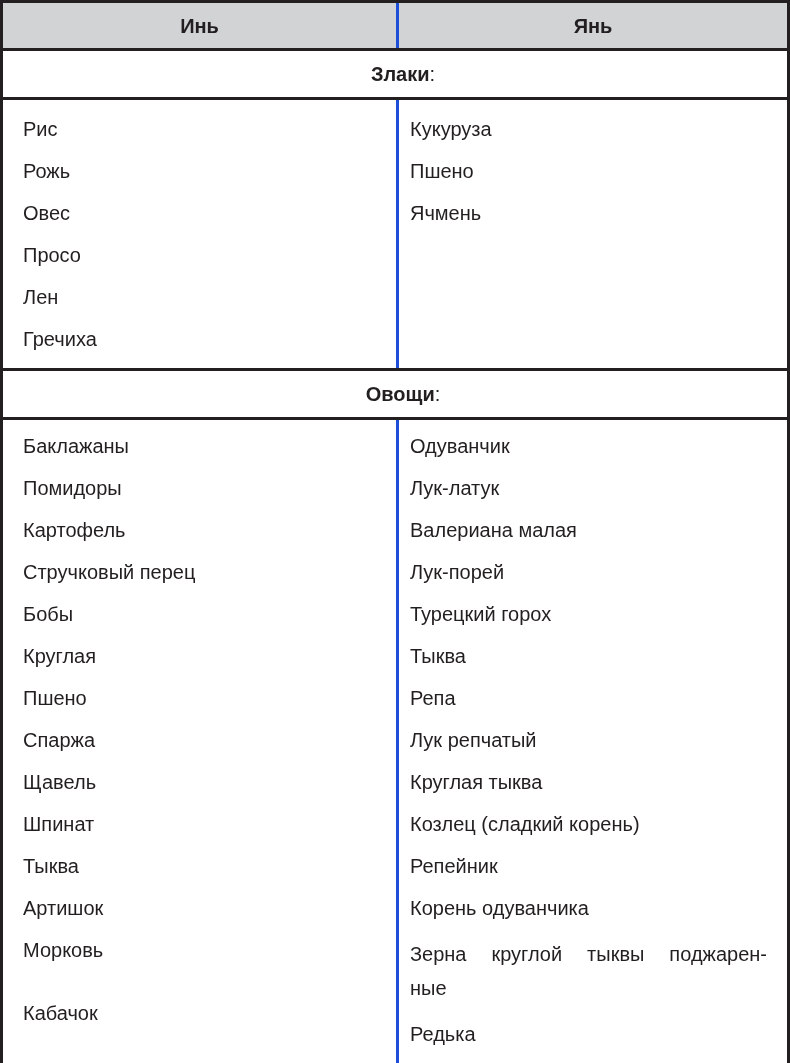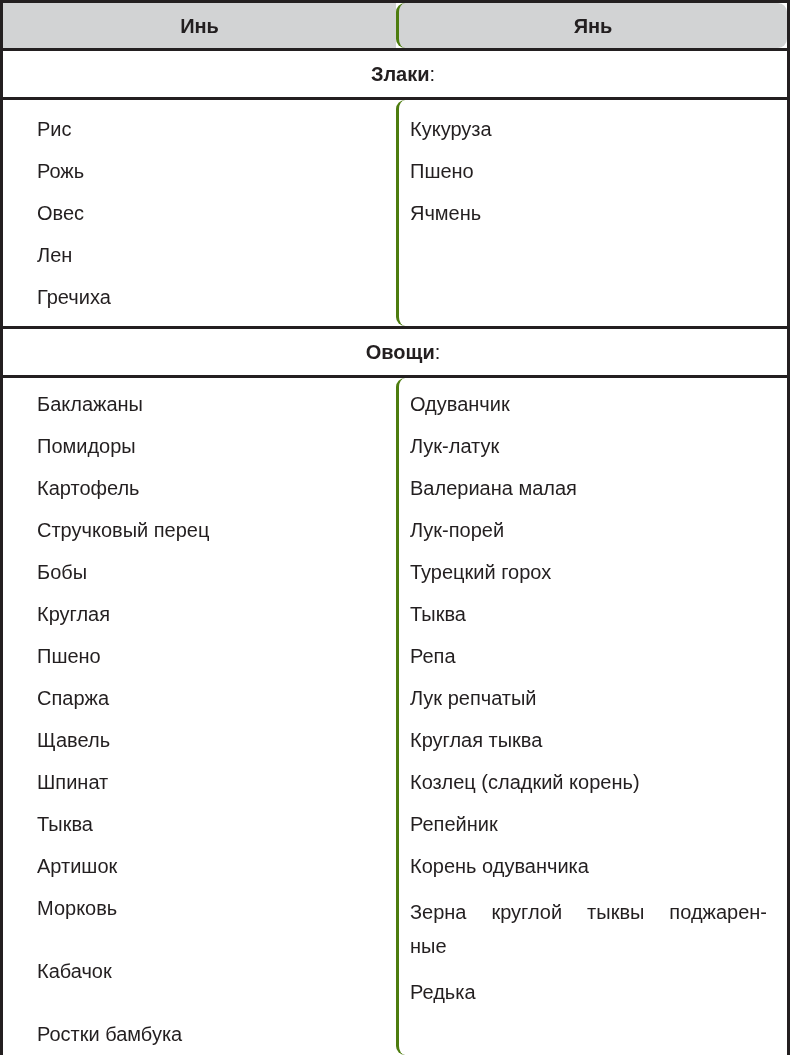--- a/index.html
+++ b/index.html
@@ -44,42 +44,42 @@
     background: #d2d3d4;
     font-weight: bold;
     text-align: center;
     padding: 9px 6px 9px 6px;
     height: 45px;
     display: flex;
     align-items: center;
     justify-content: center;
   }
   .col-left  { width: 393px; flex: 0 0 393px; }
-  .col-right { width: 391px; flex: 1 1 auto; border-left: 3px solid #4d7c0f; border-radius: 9px; }
+  .col-right { width: 391px; flex: 1 1 auto; border-left: 3px solid #1d4ed8; }
 
   
   .section-row .cell {
     width: 100%;
     flex: 1 1 auto;
     text-align: center;
     font-weight: bold;
     height: 46px;
     display: flex;
     align-items: center;
     justify-content: center;
     background: #ffffff;
   }
   .section-row .cell .colon { font-weight: normal; }
 
   
   .body-row .cell {
     background: #ffffff;
     padding: 0;
   }
-  .body-row .col-left  { padding-left: 34px; }
+  .body-row .col-left  { padding-left: 20px; }
   .body-row .col-right { padding-left: 11px; }
 
   .item {
     height: 42px;
     display: flex;
     align-items: center;
     font-size: 20px;
     line-height: 26px;
     white-space: nowrap;
   }
@@ -124,20 +124,21 @@
       <span>Злаки</span>
         <span class="colon">:</span>
     </div>
   </div>
 
   <div class="row body-row">
     <div class="cell col-left grain-block">
       <div class="item">Рис</div>
       <div class="item">Рожь</div>
       <div class="item">Овес</div>
+      <div class="item">Просо</div>
       <div class="item">Лен</div>
       <div class="item">Гречиха</div>
     </div>
     <div class="cell col-right grain-block">
       <div class="item">Кукуруза</div>
       <div class="item">Пшено</div>
       <div class="item">Ячмень</div>
     </div>
   </div>
 

